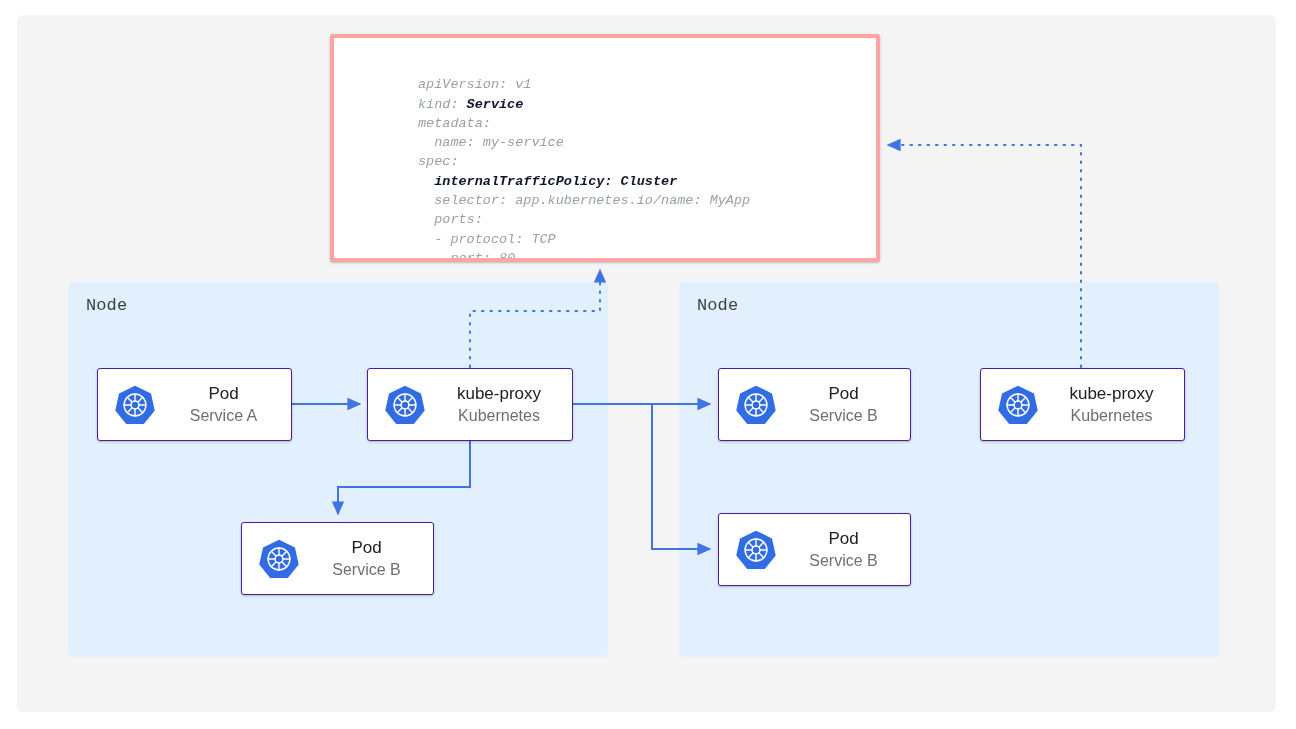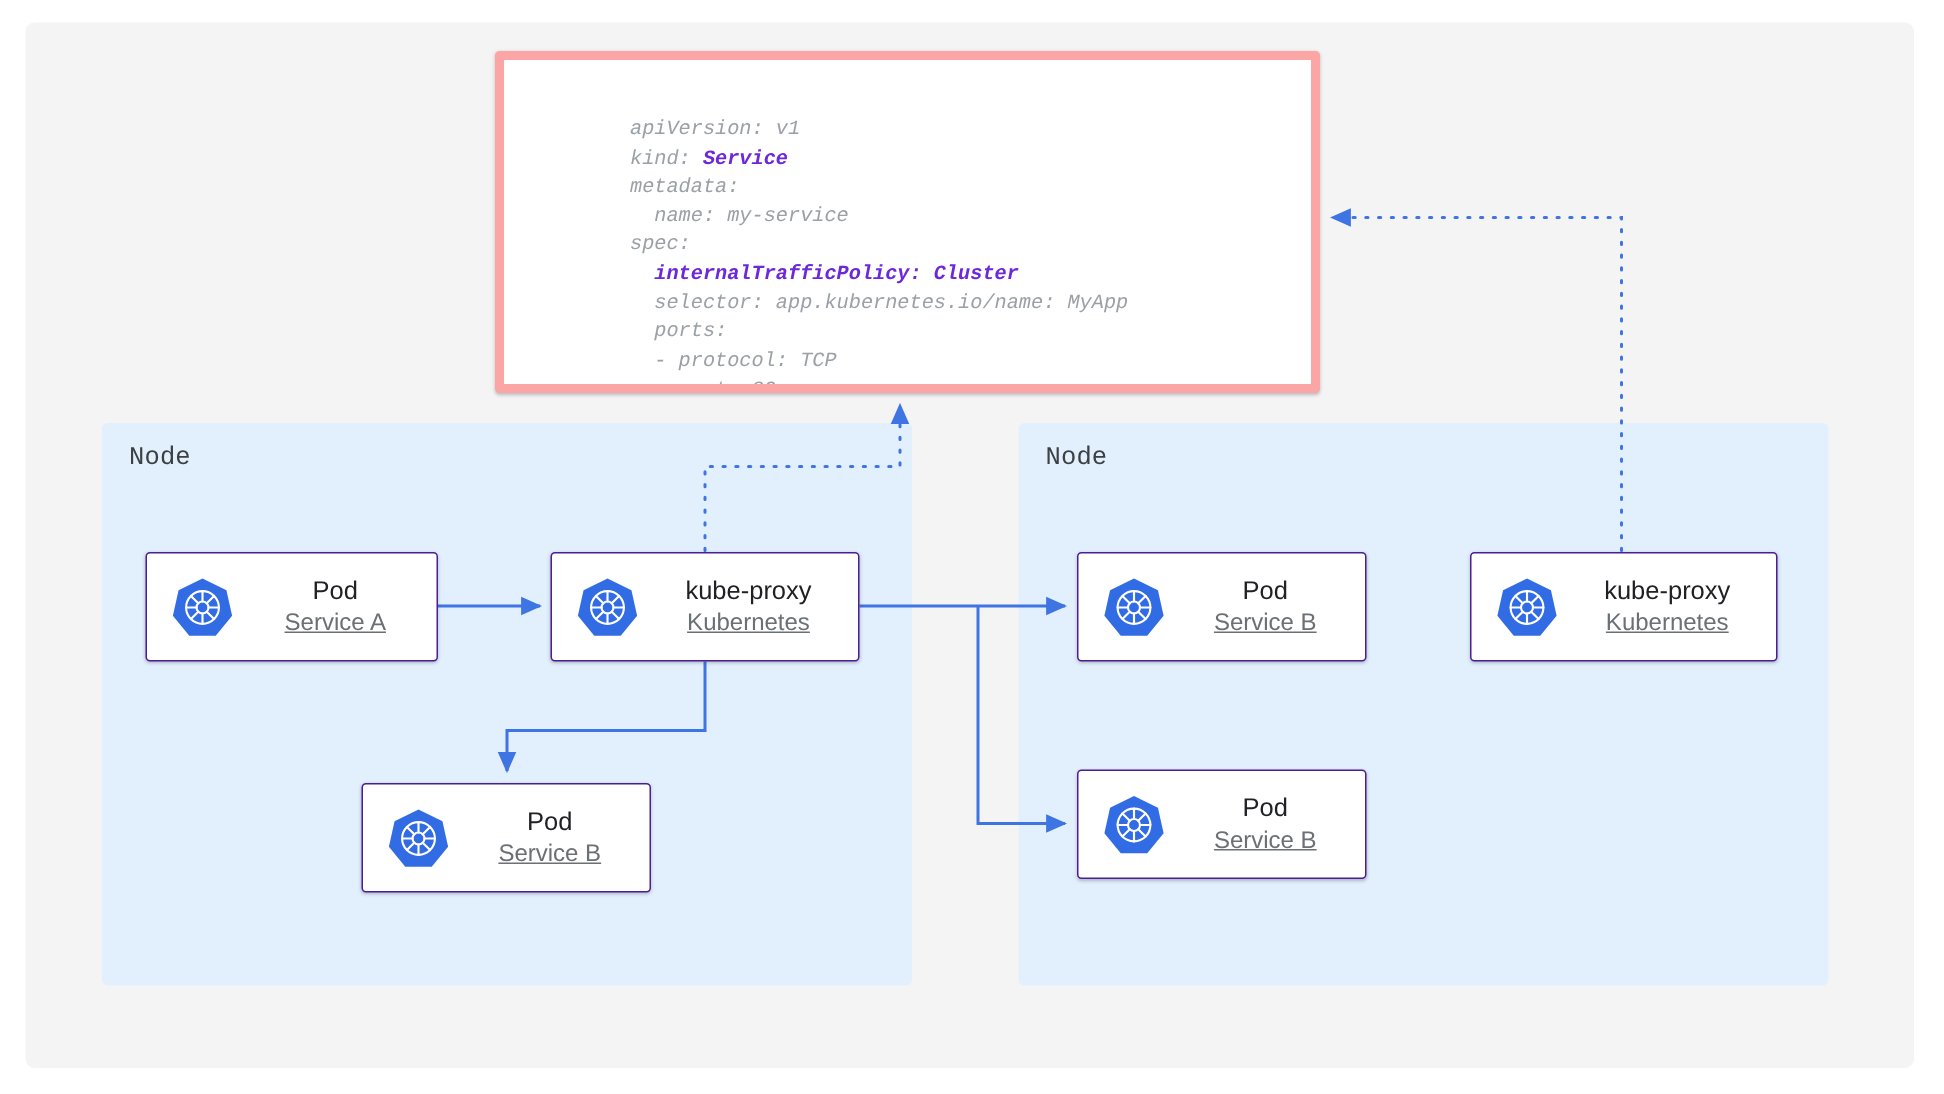--- a/index.html
+++ b/index.html
@@ -78,52 +78,51 @@
     font-size: 17px;
     color: #202124;
     line-height: 1.3;
     white-space: nowrap;
   }
   .card .subtitle {
     font-size: 16px;
     color: #6b7075;
     line-height: 1.35;
     white-space: nowrap;
-    text-decoration: underline;
   }
   
   .yaml-panel {
     position: absolute;
     left: 330px;
     top: 34px;
     width: 550px;
     height: 228px;
     background: #ffffff;
-    border: 6px solid #fca5a5;
+    border: 4px solid #fca5a5;
     border-radius: 3px;
     box-shadow: 0 1px 2px rgba(60,64,67,0.22), 0 1px 3px rgba(60,64,67,0.10);
     box-sizing: border-box;
     overflow: hidden;
   }
   .yaml-code {
     position: absolute;
     left: 84px;
     top: 18px;
     font-family: "Liberation Mono", "DejaVu Sans Mono", monospace;
     font-style: italic;
     font-size: 13.5px;
     line-height: 19.3px;
     color: #9aa0a6;
     white-space: pre;
   }
   .yaml-line { display: block; white-space: pre; }
   .yaml-line b {
     font-weight: bold;
     font-style: italic;
-    color: #6d28d9;
+    color: #0f172a;
   }
 </style>
 </head>
 <body>
 
 <div id="root">
 
   <div class="canvas"></div>
 
   <div class="node-box" style="left:68px; top:282px; width:540px; height:375px;"></div>

